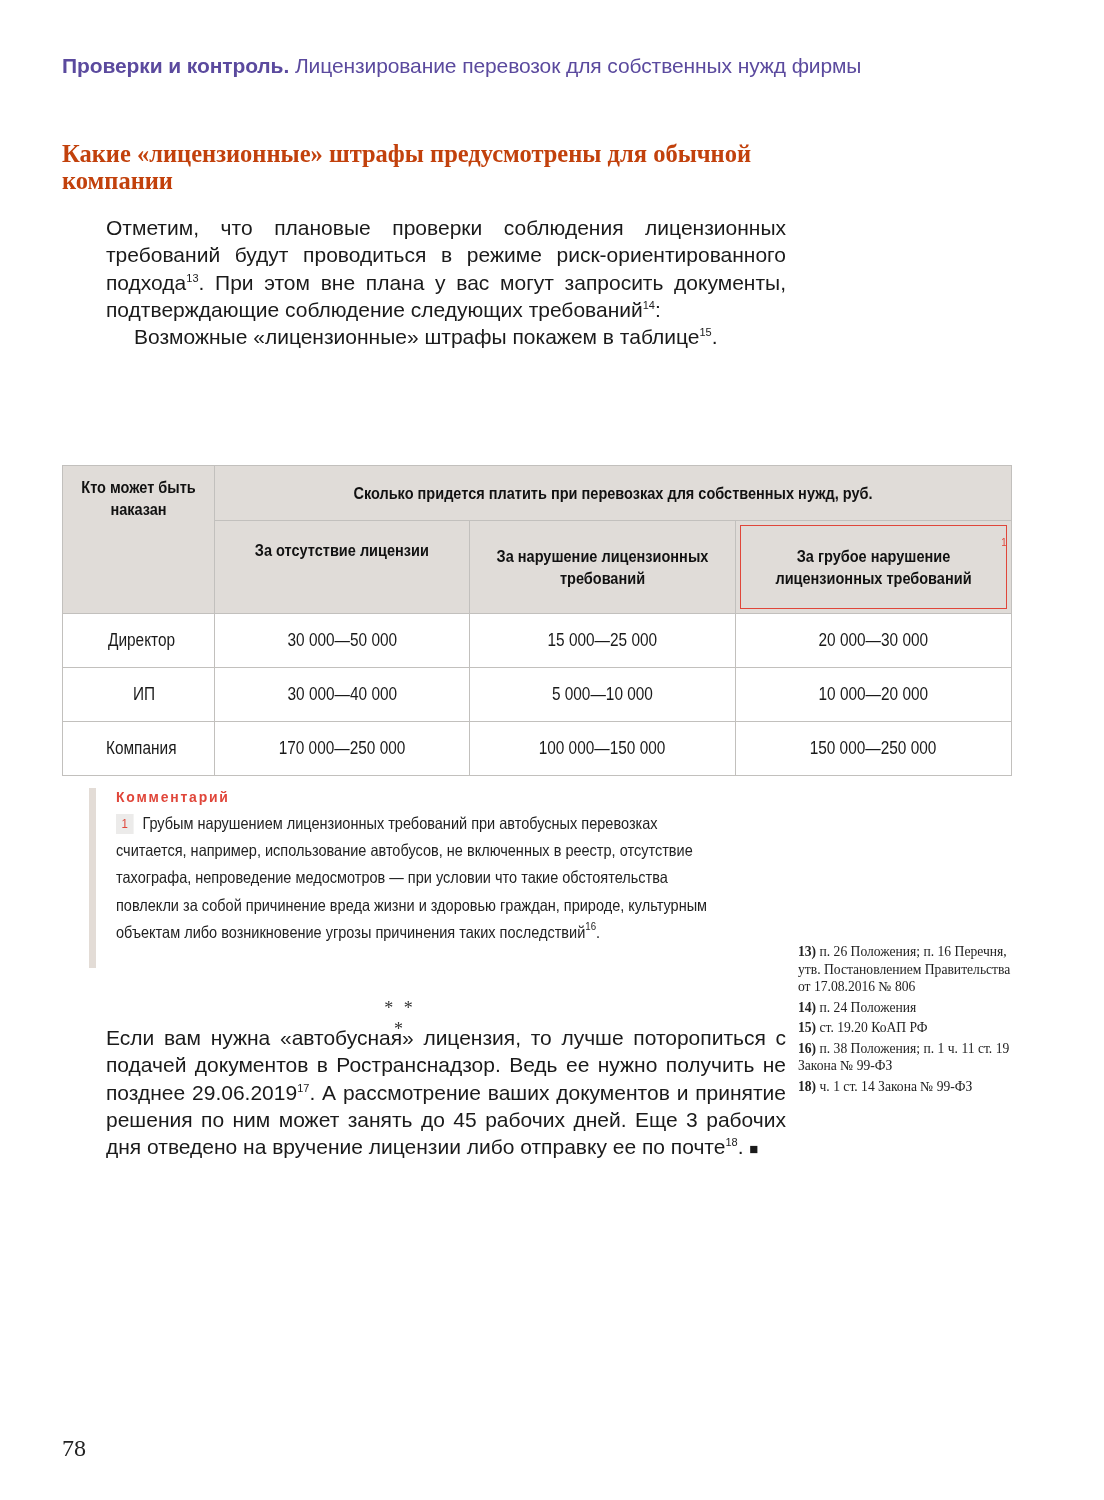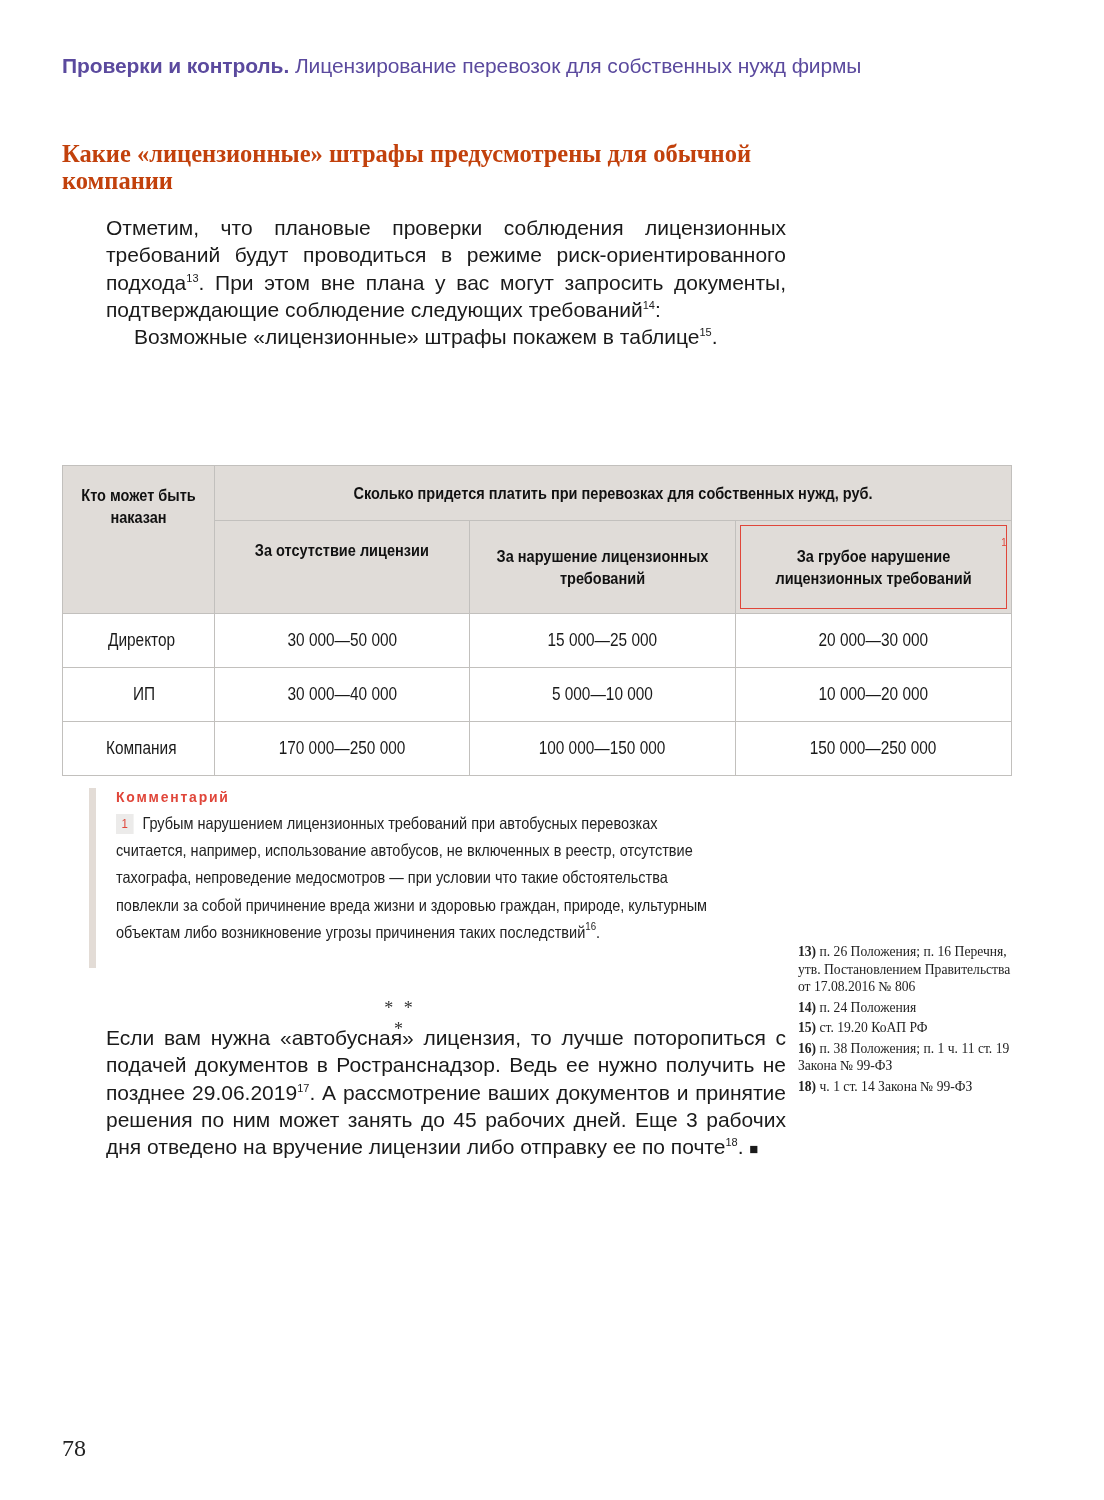--- a/index.html
+++ b/index.html
@@ -42,21 +42,21 @@
       background: #e0dcd8; font-weight: 700; font-size: 16.5px; line-height: 22px;
       color: #111; text-align: center; transform-origin: center;
     }
     .fines-table th span { display: inline-block; transform: scaleX(0.88); }
     .fines-table td {
       height: 51px; font-size: 17.5px; text-align: center; color: #1a1a1a;
     }
     .fines-table td span { display: inline-block; transform: scaleX(0.88); }
     .fines-table td.who { text-align: center; padding-left: 16px; }
     .fines-table td.who span { transform-origin: left center; }
-    .th-who { height: 125px; vertical-align: top; padding-top: 18px; }
+    .th-who { height: 125px; vertical-align: top; padding-top: 10px; }
     .th-group { height: 52px; }
     .th-sub { height: 73px; }
     .gross-cell { position: relative; }
     .gross-frame {
       position: absolute; left: 4px; right: 4px; top: 4px; bottom: 4px;
       border: 1.5px solid #e0463a; pointer-events: none;
     }
     .gross-marker {
       position: absolute; right: 4px; top: 10px; color: #e0463a;
       font-size: 11px; font-weight: 400;

